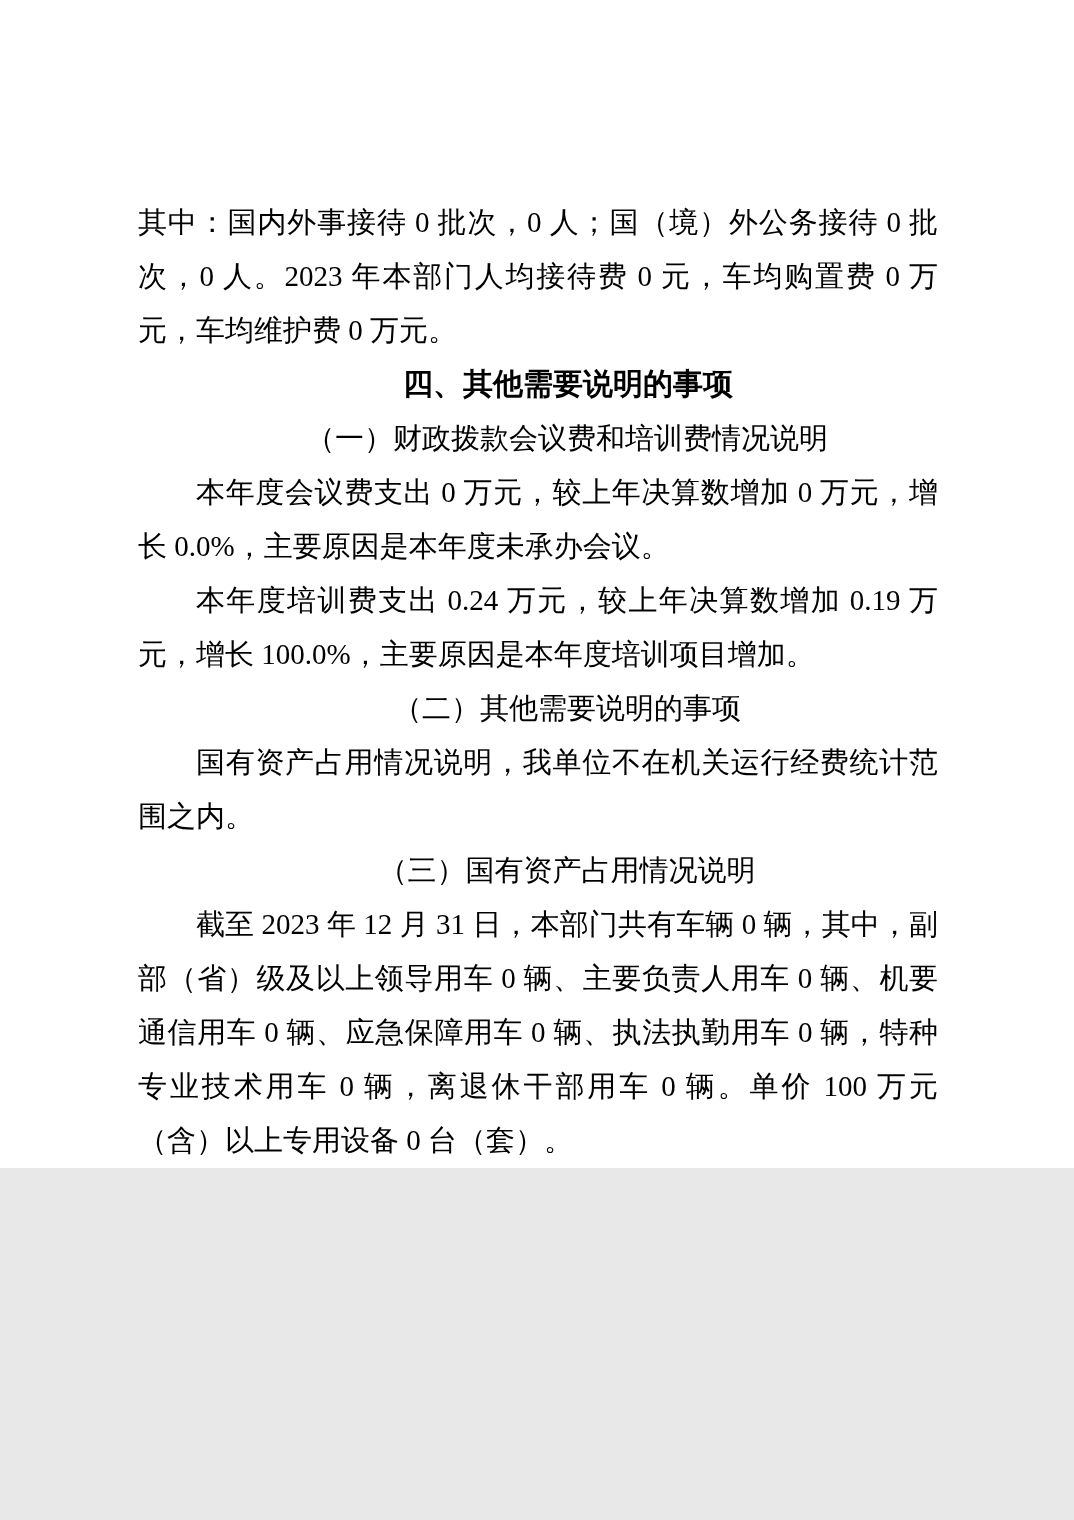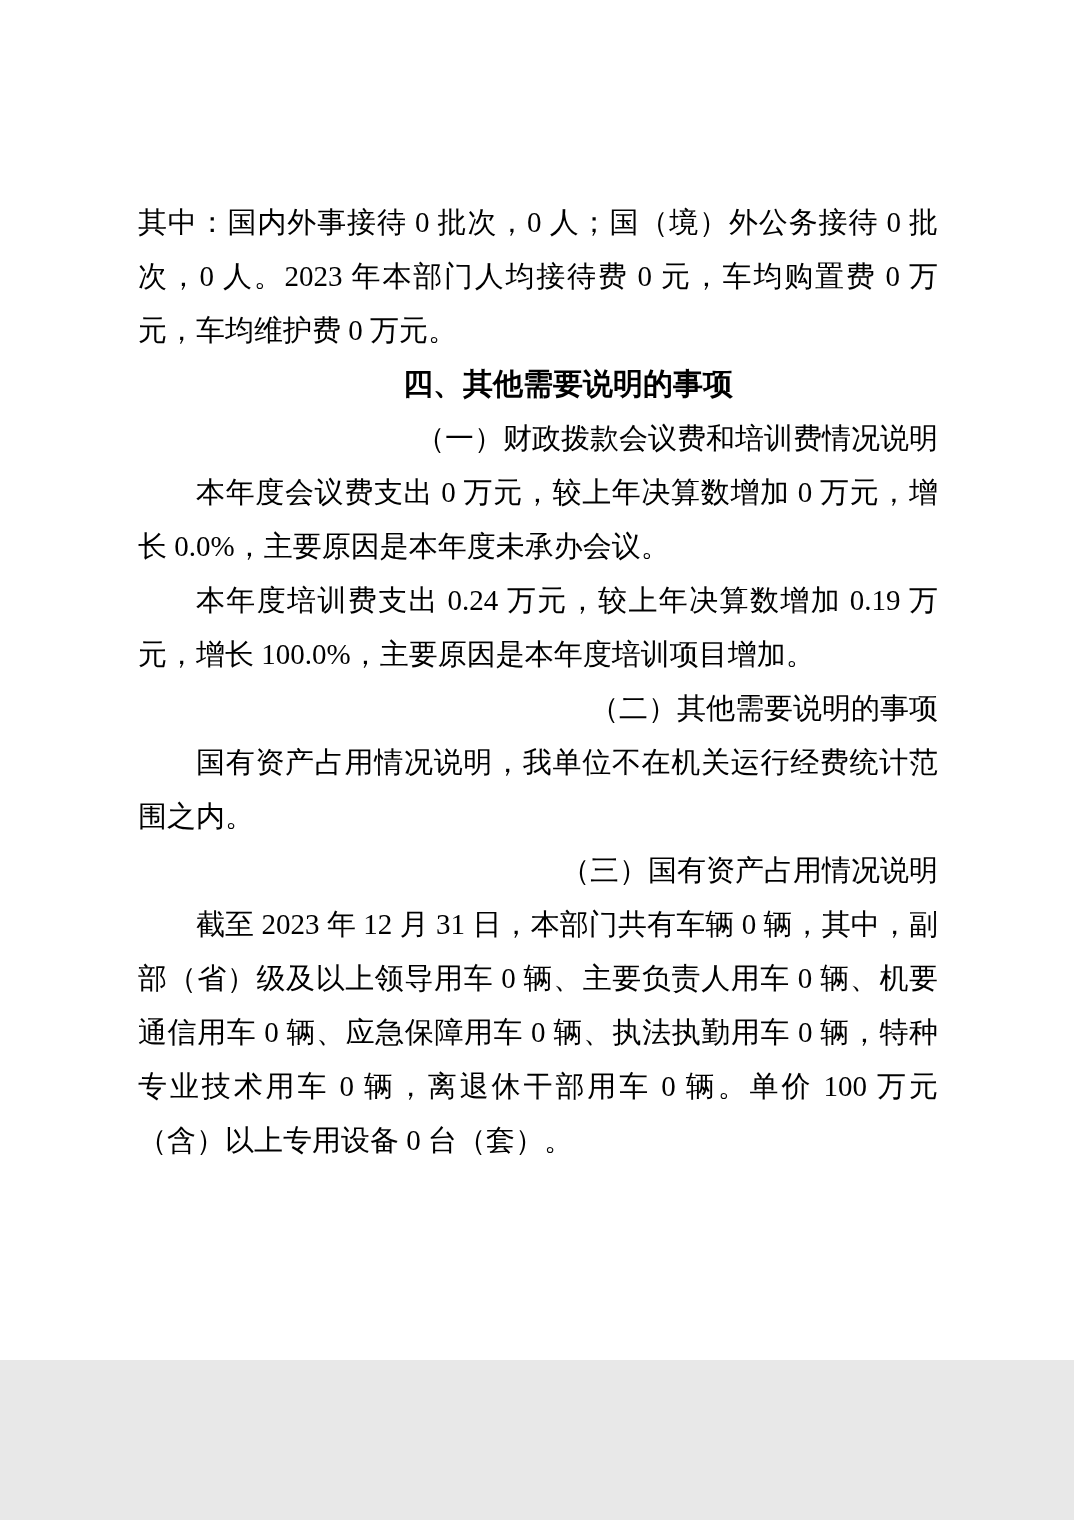--- a/index.html
+++ b/index.html
@@ -3,21 +3,21 @@
 <meta charset="utf-8">
 <style>
   html, body {
     margin: 0;
     padding: 0;
     background: #e8e8e8;
   }
   .page {
     position: relative;
     width: 1074px;
-    height: 1360px;
+    height: 1168px;
     margin: 0 auto;
     background: #ffffff;
     overflow: hidden;
     color: #000000;
   }
   .content {
     position: absolute;
     left: 138px;
     top: 195px;
     width: 800px;
@@ -36,21 +36,21 @@
   .content p.indent {
     text-indent: 2em;
   }
   .content p.heading1 {
     font-family: "Liberation Sans", "DejaVu Sans", sans-serif;
     font-weight: bold;
     font-size: 30px;
     text-align: center;
   }
   .content p.heading2 {
-    text-align: right;
+    text-align: center;
   }
   .footer {
     position: absolute;
     left: 0;
     right: 0;
     top: 1466px;
     text-align: center;
     font-size: 21px;
     line-height: 26px;
     color: #000000;

